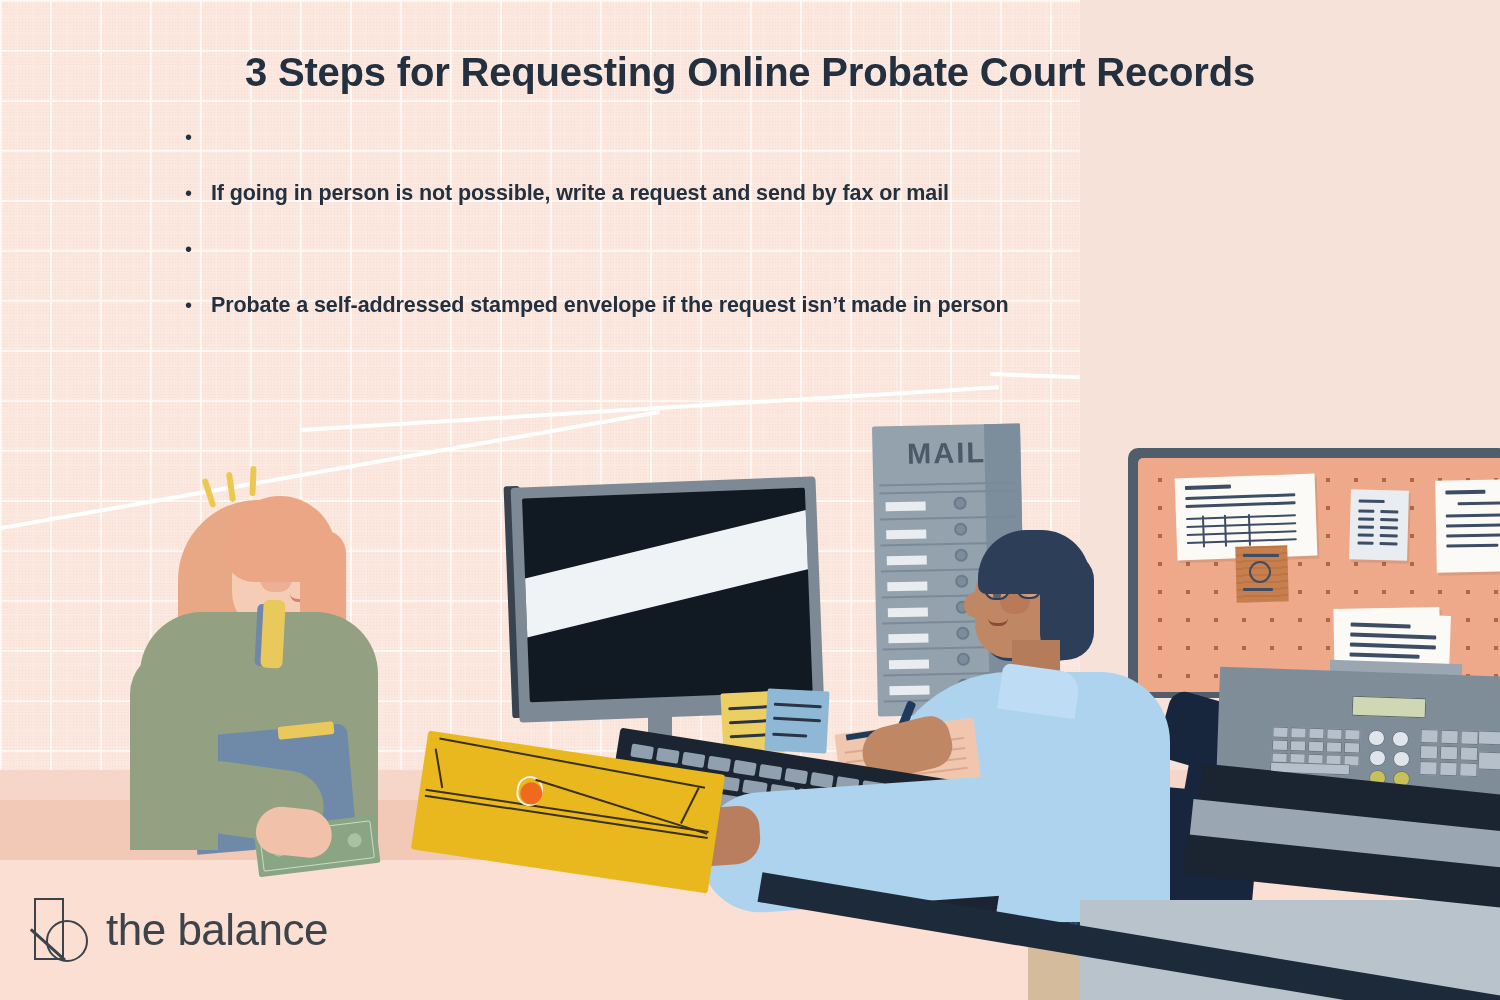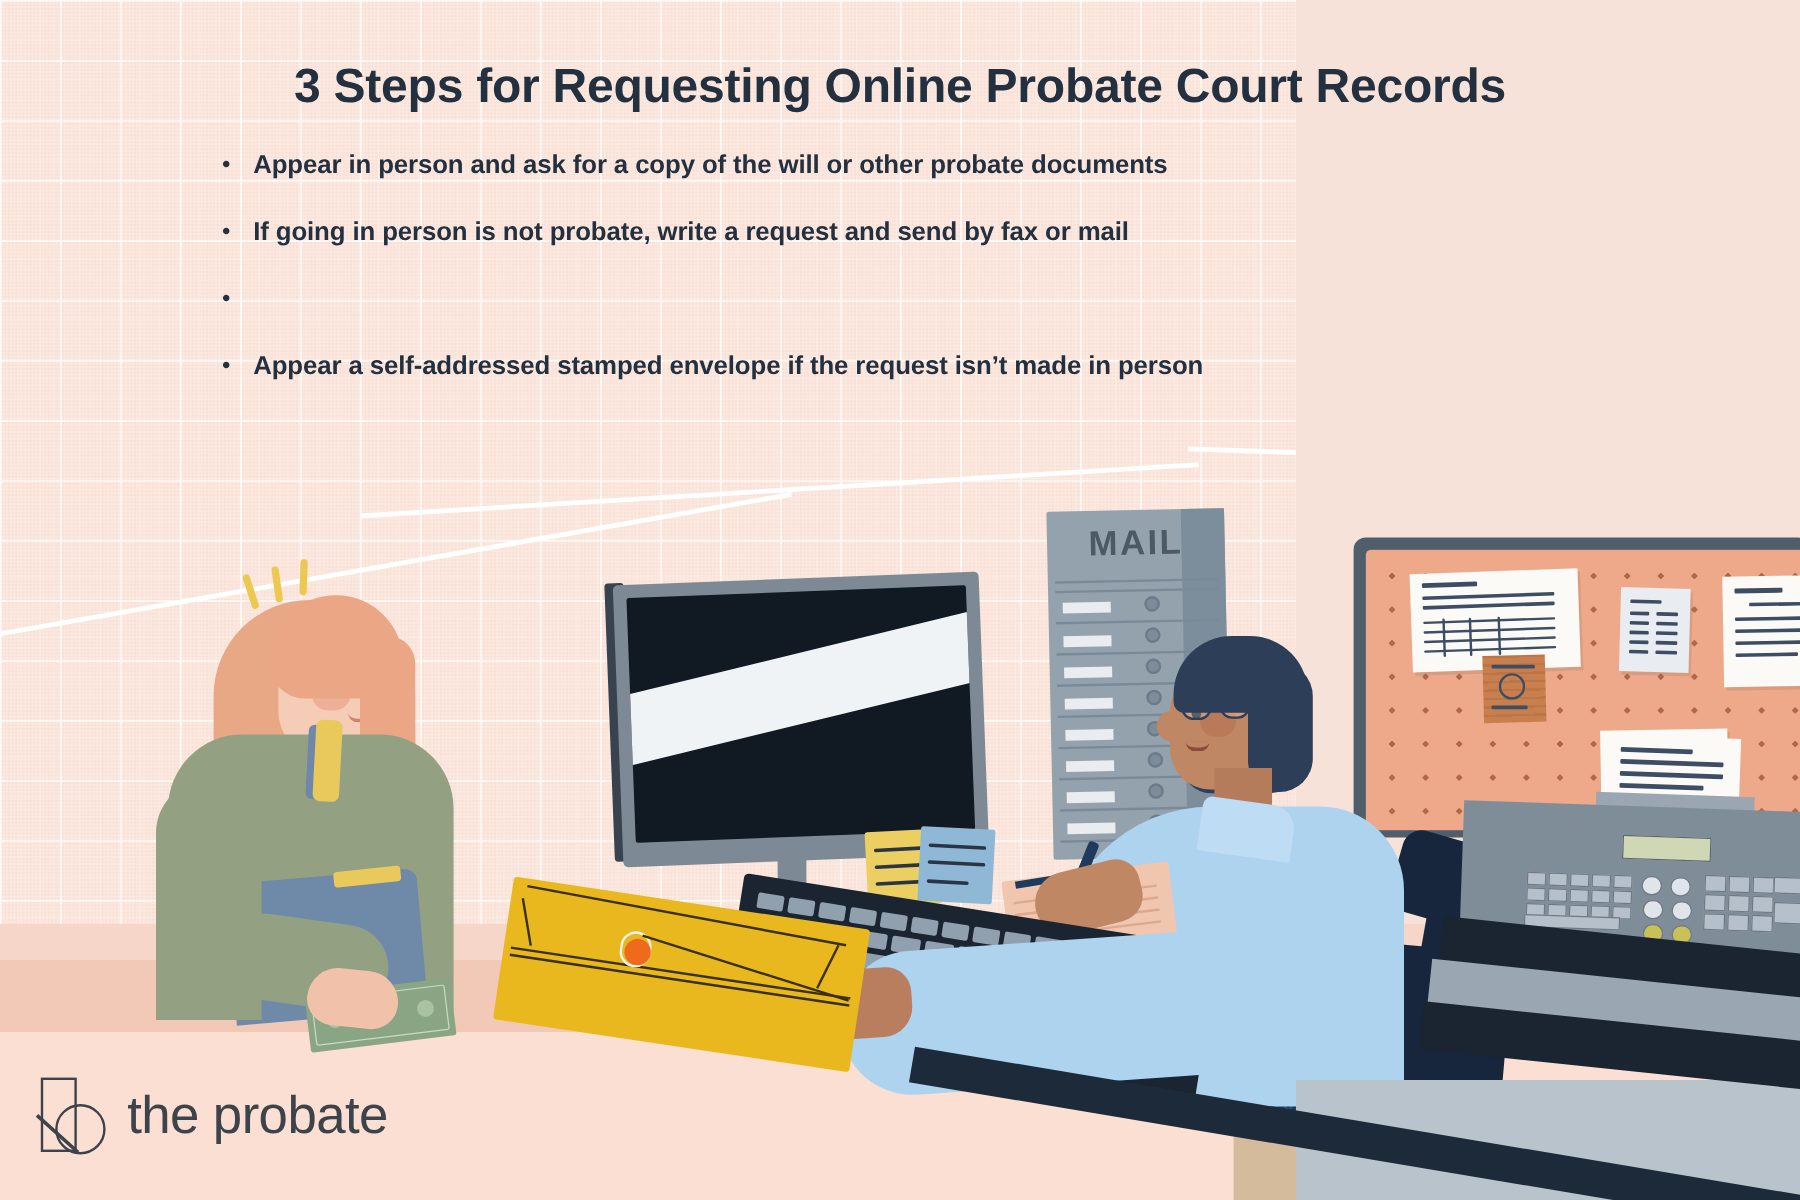--- a/index.html
+++ b/index.html
@@ -778,38 +778,37 @@
     <div class="fax-base"></div>
     <div class="fax-base2"></div>
     <div class="desk-dark-edge"></div>
   </div>
 
   <div id="header">
     <h1 id="page-title">3 Steps for Requesting Online Probate Court Records</h1>
     <div id="bullets">
       <div class="bullet-row">
         <span class="bullet-dot">•</span>
-        <span class="bullet-text">Appear in person and ask for a copy of the will or other probate documents</span>
       </div>
       <div class="bullet-row">
         <span class="bullet-dot">•</span>
-        <span class="bullet-text">If going in person is not probate, write a request and send by fax or mail</span>
+        <span class="bullet-text">If going in person is not possible, write a request and send by fax or mail</span>
       </div>
       <div class="bullet-row">
         <span class="bullet-dot">•</span>
       </div>
       <div class="bullet-row">
         <span class="bullet-dot">•</span>
-        <span class="bullet-text">Appear a self-addressed stamped envelope if the request isn’t made in person</span>
+        <span class="bullet-text">Probate a self-addressed stamped envelope if the request isn’t made in person</span>
       </div>
     </div>
   </div>
 
   <div id="logo">
     <div class="logo-mark">
       <div class="lm-rect"></div>
       <div class="lm-circle"></div>
       <div class="lm-diag"></div>
     </div>
-    <div class="logo-text">the probate</div>
+    <div class="logo-text">the balance</div>
   </div>
 
 </div>
 
 </body></html>

